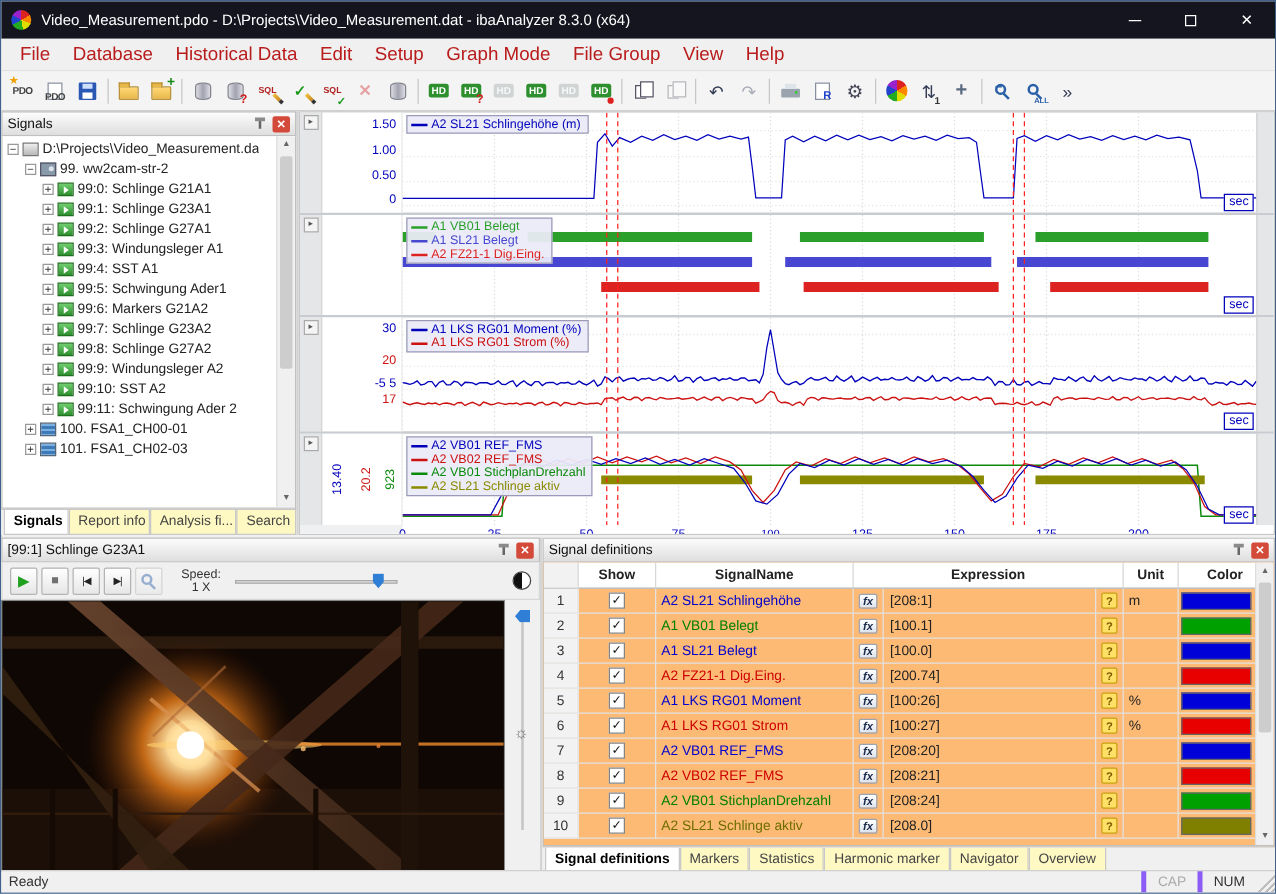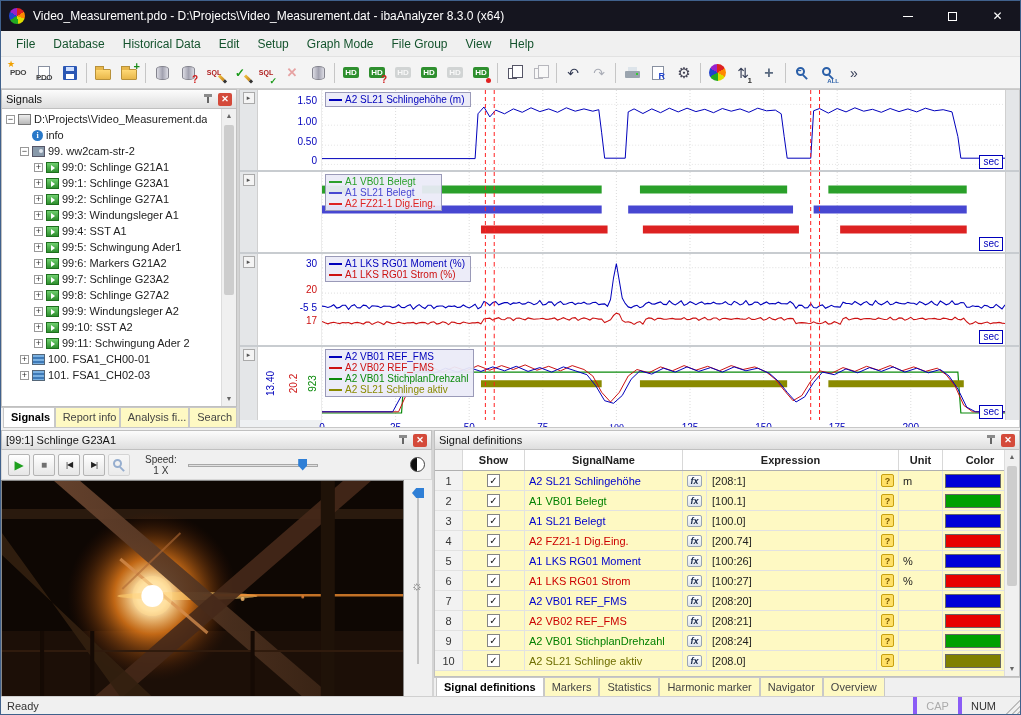--- a/index.html
+++ b/index.html
@@ -11,21 +11,21 @@
 .app-icon{width:16px;height:16px;border-radius:50%;margin:0 8px;flex:none;
  background:conic-gradient(#d22 0 60deg,#f80 60deg 110deg,#dd0 110deg 170deg,#2a2 170deg 240deg,#24c 240deg 300deg,#92c 300deg 360deg)}
 .title-text{font-size:12px;flex:1;white-space:nowrap;overflow:hidden}
 .win-controls{display:flex;height:100%}
 .win-btn{width:45px;height:100%;display:flex;align-items:center;justify-content:center;color:#fff;font-size:12px}
 .max-glyph{width:9px;height:9px;border:1px solid #fff;display:block}
 .min-glyph{width:10px;height:1px;background:#fff;display:block}
 
 
 .menubar{height:26px;background:#f0f0f0;display:flex;align-items:center;padding-left:6px;border-bottom:1px solid #e2e2e2}
-.menu-item{padding:4px 9px;font-size:12px;color:#14532d}
+.menu-item{padding:4px 9px;font-size:15px;color:#b91c1c}
 .toolbar{height:32px;background:#f4f4f4;display:flex;align-items:center;padding:0 4px;border-bottom:1px solid #cfcfcf}
 .tb-btn{width:26px;height:26px;position:relative;display:flex;align-items:center;justify-content:center;border-radius:2px;flex:none}
 .tb-btn.disabled{opacity:.38}
 .tb-sep{width:1px;height:20px;background:#c6c6c6;margin:0 3px;flex:none}
 .tb-txt{font-size:8px;font-weight:bold;color:#444;letter-spacing:-.5px}
 .deco-star{position:absolute;top:-1px;left:2px;color:#f0a000;font-size:9px}
 .floppy{width:14px;height:14px;background:#2b57b4;position:relative;border-radius:1px}
 .floppy::before{content:"";position:absolute;left:3px;top:1px;width:8px;height:4px;background:#cfe0ff}
 .floppy::after{content:"";position:absolute;left:3px;bottom:1px;width:8px;height:5px;background:#fff}
 .folder{width:16px;height:11px;background:linear-gradient(#ffd976,#e8b74a);border:1px solid #b8913a;border-radius:1px;position:relative;margin-top:3px}
@@ -133,21 +133,21 @@
 .video-frame{width:403px;background:#000;border:1px solid #888;flex:none}
 .video-frame svg{width:100%;height:100%;display:block}
 .video-side{flex:1;position:relative}
 .vslider-track{position:absolute;left:13px;top:12px;bottom:34px;width:2px;background:#c4c4c4}
 .vhandle{position:absolute;left:8px;width:12px;height:10px;background:#2f7fd6;clip-path:polygon(0 50%,35% 0,100% 0,100% 100%,35% 100%)}
 .vhandle.top{top:8px}
 .sun-icon{position:absolute;left:7px;top:45%;font-size:13px;color:#707070}
 
 
 .defs-panel{flex:1;display:flex;flex-direction:column;background:#f0f0f0;overflow:hidden}
-.defs-table{flex:1;background:#fef9c3;border:1px solid #c0c0c0;border-top:none;position:relative;padding-right:1px;overflow:hidden}
+.defs-table{flex:1;background:#fdba74;border:1px solid #c0c0c0;border-top:none;position:relative;padding-right:1px;overflow:hidden}
 .def-head{display:grid;grid-template-columns:28px 62px 158px 216px 44px 1fr;height:21px;border-bottom:1px solid #b0b0b0;background:#fff;font-weight:bold;font-size:11px}
 .def-head .hc{border-right:1px solid #d8d8d8;display:flex;align-items:center;justify-content:center;overflow:hidden}
 .def-head .h0{background:#f2f2f2}
 .def-row{display:grid;grid-template-columns:28px 62px 158px 24px 170px 22px 44px 1fr;height:20px;font-size:11px}
 .def-row .c{border-right:1px solid #e2e2e2;border-bottom:1px solid #e2e2e2;display:flex;align-items:center;overflow:hidden}
 .cnum{justify-content:center;background:#f2f2f2;color:#333}
 .cshow{justify-content:center}
 .cb{width:13px;height:13px;border:1px solid #848484;background:#fff;font-size:10px;line-height:12px;text-align:center;color:#111}
 .cname{padding-left:4px;white-space:nowrap}
 .cfx{justify-content:center}
@@ -319,25 +319,20 @@
       <span class="ph-title">Signals</span>
       <span class="pin-icon"></span>
       <span class="close-btn">✕</span>
     </div>
     <div class="tree-wrap">
       <div id="tree">
           <div class="tree-row" style="padding-left: 4px;">
             <span class="expander">−</span>
             <span class="ti ti-drive"></span>
             <span class="tree-label">D:\Projects\Video_Measurement.da</span>
-          </div>
-          <div class="tree-row" style="padding-left: 18px;">
-            <span class="expander-space"></span>
-            <span class="ti ti-info"></span>
-            <span class="tree-label">info</span>
           </div>
           <div class="tree-row" style="padding-left: 18px;">
             <span class="expander">−</span>
             <span class="ti ti-camera"></span>
             <span class="tree-label">99. ww2cam-str-2</span>
           </div>
           <div class="tree-row" style="padding-left: 32px;">
             <span class="expander">+</span>
             <span class="ti ti-video"></span>
             <span class="tree-label">99:0: Schlinge G21A1</span>

